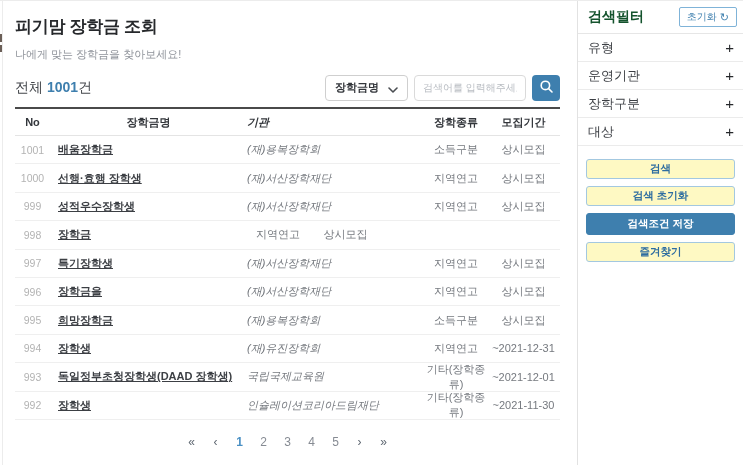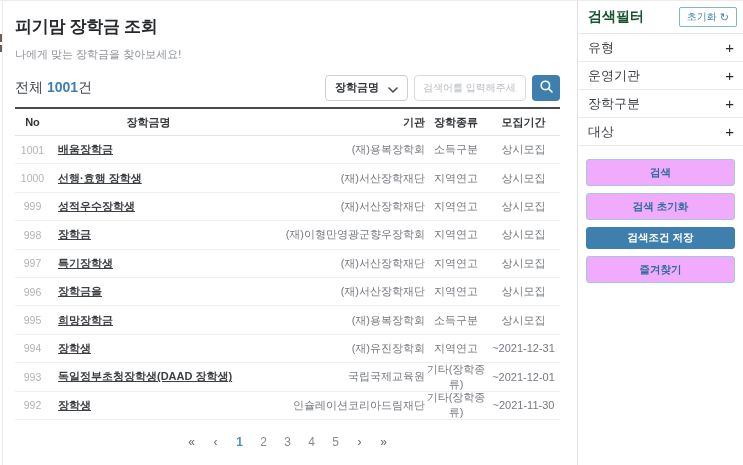--- a/index.html
+++ b/index.html
@@ -27,21 +27,21 @@
   .search-input::placeholder { color:#b8bcc2; }
   .search-btn { width:28px; height:26px; border:none; border-radius:4px; background:#3e7fae; display:flex; align-items:center; justify-content:center; cursor:pointer; }
 
   
   .tbl { width:545px; }
   .tbl-head { display:flex; align-items:center; height:29px; border-top:2px solid #4a4a4a; border-bottom:1px solid #e4e4e4; font-size:11px; font-weight:700; color:#33363b; }
   .trow { display:flex; align-items:center; height:28.4px; border-bottom:1px solid #efefef; font-size:11px; cursor:pointer; }
   .c-no { width:35px; text-align:center; }
   .c-name { width:197px; text-align:left; padding-left:8px; }
   .tbl-head .c-name { text-align:center; padding-left:0; }
-  .c-org { width:178px; text-align:right; }
+  .c-org { width:178px; text-align:left;font-style:italic; }
   .c-type { width:62px; text-align:center; }
   .c-period { width:73px; text-align:center; }
   .trow .c-no { color:#b3b3b3; font-size:10.5px; }
   .trow .c-name { color:#3c3f44; font-weight:700;text-decoration:underline; }
   .trow .c-org, .trow .c-type, .trow .c-period { color:#75797f; }
 
   
   .pager { width:545px; margin-top:12px; display:flex; justify-content:center; align-items:center; gap:9px; }
   .pg { min-width:15px; text-align:center; font-size:12px; color:#868b93; cursor:pointer; line-height:20px; }
   .pg.arrow { color:#5d6670; font-size:12px; }
@@ -50,21 +50,21 @@
   
   .sidebar { position:absolute; left:577px; top:0; width:166px; height:465px; border-left:1px solid #e2e2e2; background:#fff; }
   .f-head { display:flex; justify-content:space-between; align-items:center; height:33px; padding:0 6px 0 10px; border-bottom:1px solid #e6e6e6; }
   .f-title { font-size:14px; font-weight:700; color:#14532d; }
   .reset-pill { display:inline-flex; align-items:center; gap:3px; border:1px solid #7fb3d8; border-radius:2px; background:#fff; padding:2px 7px; font-size:10px; color:#3e7fae; cursor:pointer; font-family:"Liberation Sans",sans-serif; }
   .reset-pill .ric { font-size:11px; line-height:1; }
   .f-sec { display:flex; justify-content:space-between; align-items:center; height:28px; padding:0 9px 0 10px; border-bottom:1px solid #ebebeb; cursor:pointer; }
   .f-sec .s-lbl { font-size:13px; font-weight:400; color:#3c3f44; }
   .f-sec .s-plus { font-size:15px; font-weight:400; color:#26282b; line-height:1; }
   .f-actions { margin-top:13px; padding:0 8px; }
-  .f-btn { display:block; width:100%; height:27px; margin-bottom:7px; border:1px solid #a3c8e0; border-radius:3px; background:#f0abfc; font-size:10.5px; font-weight:700; color:#2e6da0; cursor:pointer; font-family:"Liberation Sans",sans-serif; }
+  .f-btn { display:block; width:100%; height:20px; margin-bottom:7px; border:1px solid #a3c8e0; border-radius:3px; background:#fef9c3; font-size:10.5px; font-weight:700; color:#2e6da0; cursor:pointer; font-family:"Liberation Sans",sans-serif; }
   .f-btn.filled { height:22px; background:#3e7fae; border-color:#3e7fae; color:#fff; }
 </style>
 </head>
 <body>
 
 <div class="screen">
   <div class="edge-line"></div>
   <div class="edge-mark1"></div>
   <div class="edge-mark2"></div>
 
@@ -117,21 +117,20 @@
           <div class="trow">
             <div class="c-no">999</div>
             <div class="c-name">성적우수장학생</div>
             <div class="c-org">(재)서산장학재단</div>
             <div class="c-type">지역연고</div>
             <div class="c-period">상시모집</div>
           </div>
           <div class="trow">
             <div class="c-no">998</div>
             <div class="c-name">장학금</div>
-            <div class="c-org">(재)이형만영광군향우장학회</div>
             <div class="c-type">지역연고</div>
             <div class="c-period">상시모집</div>
           </div>
           <div class="trow">
             <div class="c-no">997</div>
             <div class="c-name">특기장학생</div>
             <div class="c-org">(재)서산장학재단</div>
             <div class="c-type">지역연고</div>
             <div class="c-period">상시모집</div>
           </div>

